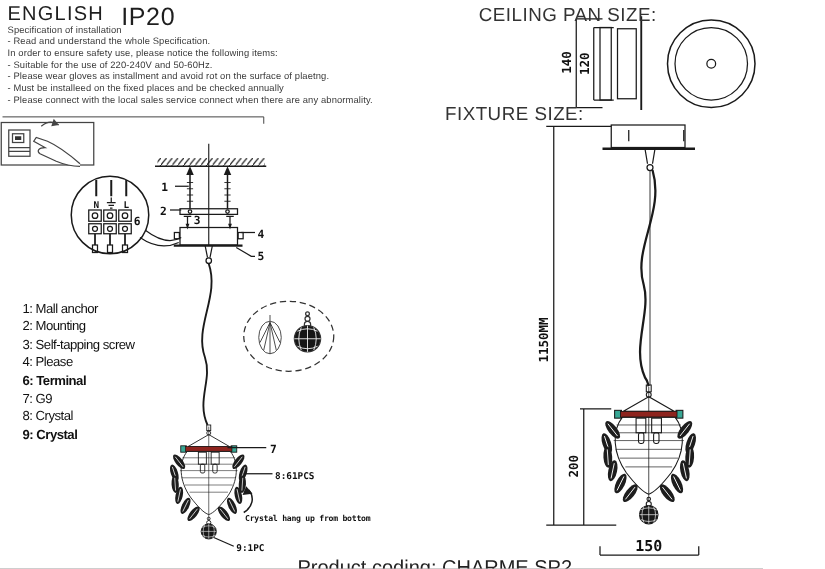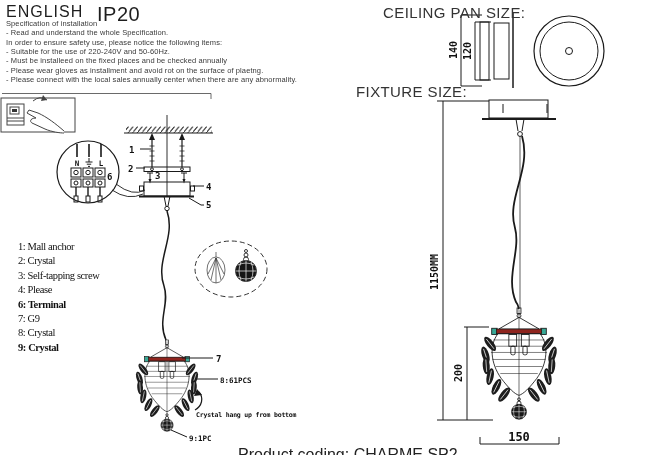--- a/index.html
+++ b/index.html
@@ -5,21 +5,21 @@
   html,body{margin:0;padding:0;background:#888;}
   .sheet{position:relative;width:660px;height:455px;background:#ffffff;overflow:hidden;
          font-family:"Liberation Sans",sans-serif;}
   .sheet svg{position:absolute;left:0;top:0;}
   .t{position:absolute;white-space:nowrap;color:#222;}
   .english{left:6px;top:3px;font-size:16px;letter-spacing:1px;color:#1e1e1e;text-align:right;}
   .ip{left:97px;top:3px;font-size:20px;letter-spacing:0.5px;color:#1e1e1e;}
   .spec{position:absolute;left:6px;top:19px;font-size:7.5px;line-height:9.35px;
         color:#3a3a3a;letter-spacing:0.1px;}
   .spec div{white-space:nowrap;}
-  .parts{position:absolute;left:18px;top:240px;font-family:Liberation Serif, serif;
+  .parts{position:absolute;left:18px;top:240px;font-family:Liberation Sans, sans-serif;
          font-size:10.5px;line-height:14.4px;letter-spacing:-0.4px;color:#111;}
   .parts .b{font-weight:bold;}
   .cps{left:347px;top:4px;font-size:15px;letter-spacing:0.4px;color:#333;margin-left:36px;}
   .fs{left:356px;top:83px;font-size:15px;letter-spacing:0.4px;color:#333;}
   .pc{left:238px;top:446px;font-size:16px;color:#222;}
   svg text{font-family:"DejaVu Sans Mono",monospace;font-weight:bold;fill:#111;}
   svg text.co{font-size:9px;}
   svg text.cnt{font-size:7.5px;}
   svg text.note{font-size:6.5px;letter-spacing:-0.2px;}
   svg text.dim{font-size:10px;text-anchor:middle;}
@@ -239,28 +239,28 @@
 </svg>
 
 <div class="t english">ENGLISH</div>
 <div class="t ip">IP20</div>
 
 <div class="spec">
   <div>Specification of installation</div>
   <div>- Read and understand the whole Specification.</div>
   <div>In order to ensure safety use, please notice the following items:</div>
   <div>- Suitable for the use of 220-240V and 50-60Hz.</div>
+  <div>- Please wear gloves as installment and avoid rot on the surface of plaetng.</div>
   <div>- Must be installeed on the fixed places and be checked annually</div>
-  <div>- Please wear gloves as installment and avoid rot on the surface of plaetng.</div>
-  <div>- Please connect with the local sales annually center when there are any abnormality.</div>
+  <div>- Please connect with the local sales service connect when there are any abnormality.</div>
 </div>
 
 <div class="parts">
   <div>1: Mall anchor</div>
-  <div>2: Crystal</div>
+  <div>2: Mounting</div>
   <div>3: Self-tapping screw</div>
   <div>4: Please</div>
   <div class="b">6: Terminal</div>
   <div>7: G9</div>
   <div>8: Crystal</div>
   <div class="b">9: Crystal</div>
 </div>
 
 <div class="t cps">CEILING PAN  SIZE:</div>
 <div class="t fs">FIXTURE SIZE:</div>

